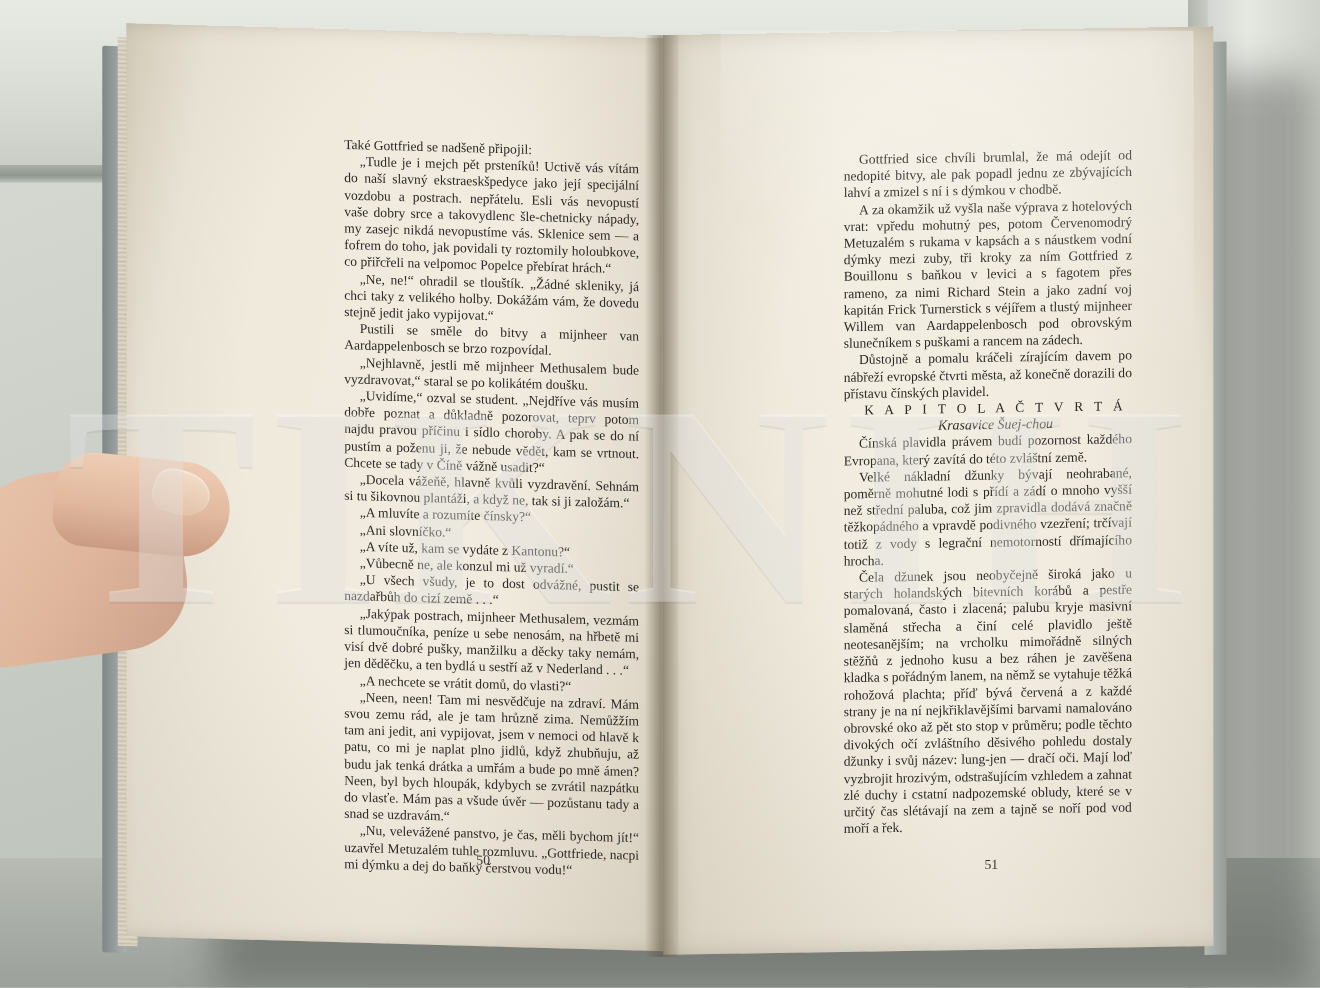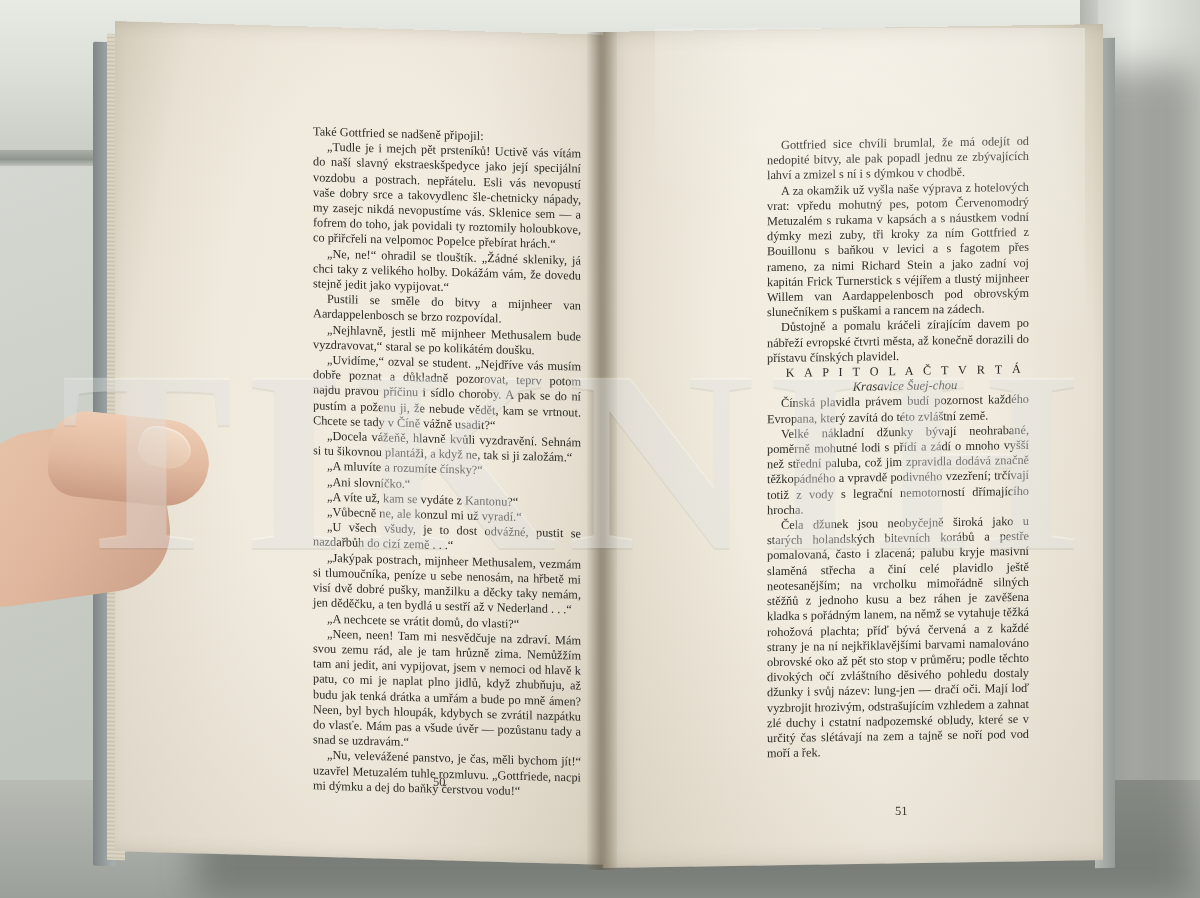--- a/index.html
+++ b/index.html
@@ -197,21 +197,21 @@
     font-size: 12.6px;
     margin: 0 0 18px 0;
     text-indent: 0;
   }
   .folio {
     position: absolute;
     font-size: 12.5px;
     color: #3a3733;
   }
   .folio.left { left: 338px; top: 747px; transform: skewY(1.55deg); }
-  .folio.right { left: 800px; top: 751px; transform: skewY(-0.95deg); margin-top: 25px; }
+  .folio.right { left: 800px; top: 751px; transform: skewY(-0.95deg); }
 
   .page-tint {
     position: absolute;
     inset: 0;
     pointer-events: none;
     background: radial-gradient(ellipse at 50% 40%, rgba(255,255,255,0) 40%, rgba(120,110,85,.16) 100%);
   }
   .glare {
     position: absolute;
     left: 560px; top: 0px; width: 430px; height: 300px;

